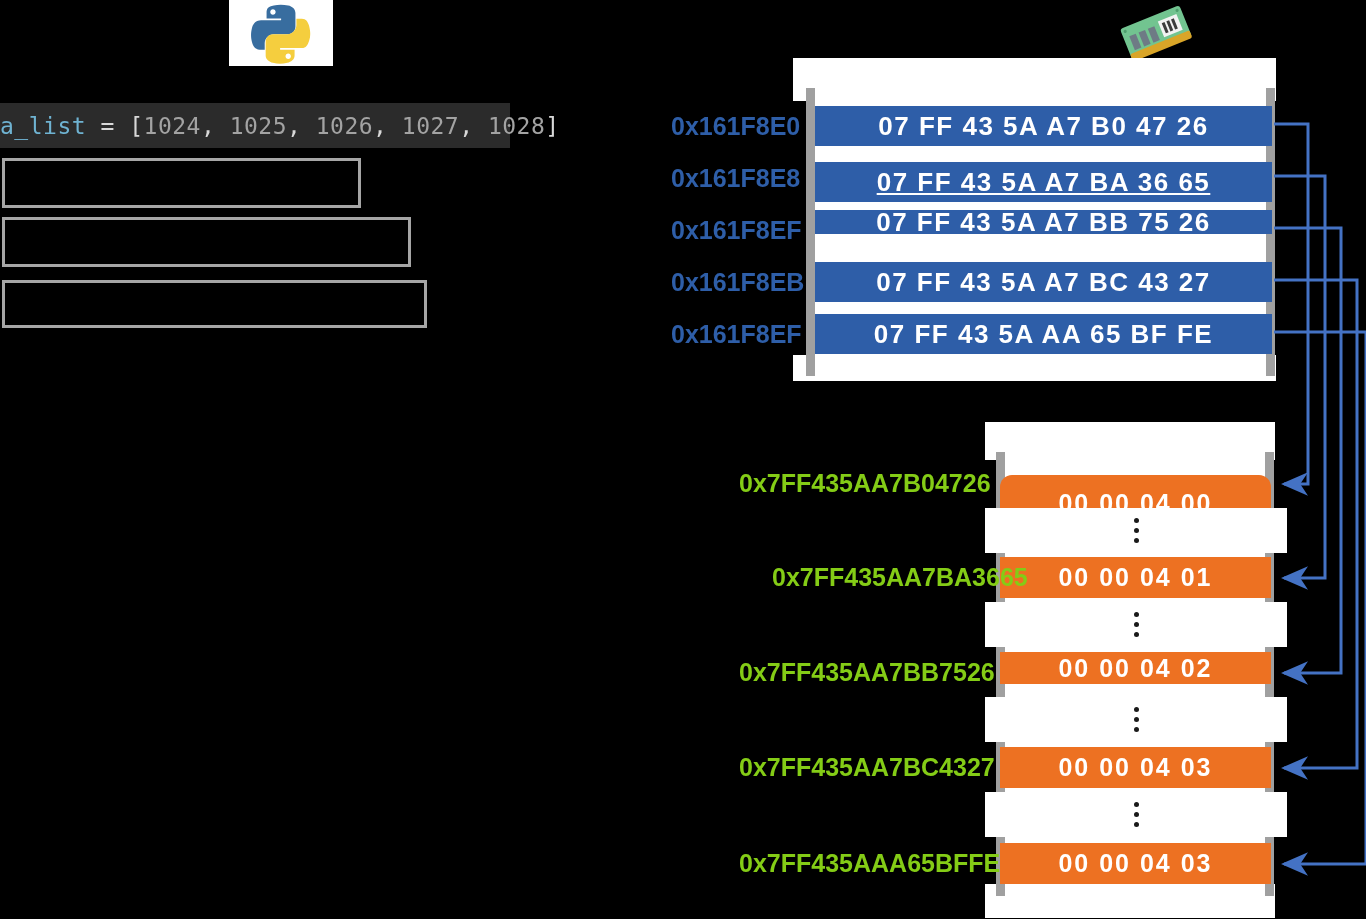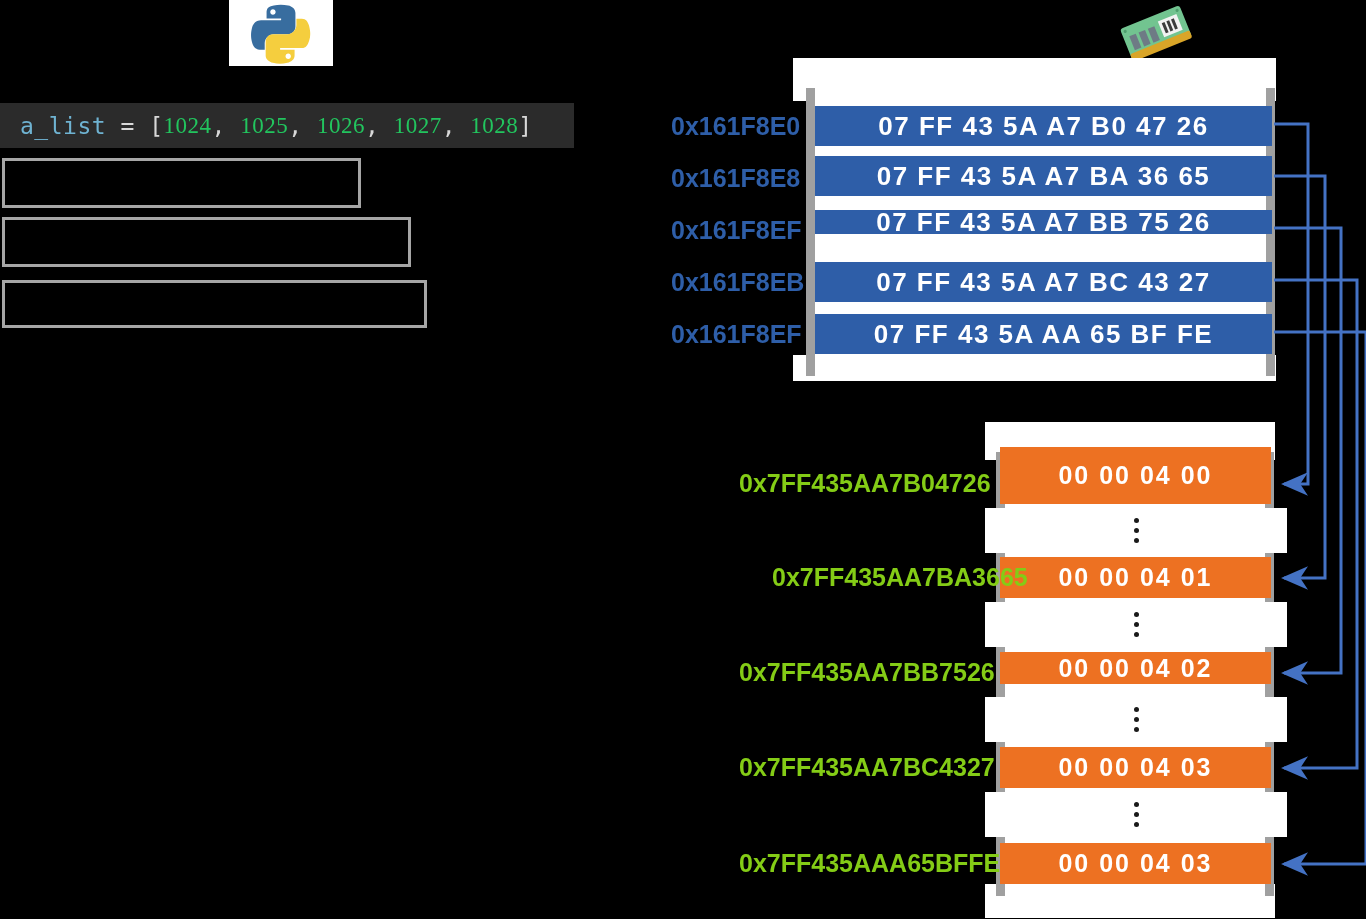--- a/index.html
+++ b/index.html
@@ -17,31 +17,31 @@
   }
   #python-logo-card svg{display:block;}
 
   
   #ram-icon{
     left:1108px;top:2px;width:96px;height:62px;
   }
 
   
   #code-block{
-    left:0px;top:103px;width:574px;height:45px;
+    left:0px;top:103px;width:510px;height:45px;
     background:#2b2b2b;
     display:flex;align-items:center;
     font-family:"DejaVu Sans Mono","Liberation Mono",monospace;
     font-size:23px;letter-spacing:0.5px;white-space:pre;
   }
   #code-block .pad{width:20px;display:inline-block;}
   .tok-var{color:#6fb3d2;}
   .tok-op{color:#d8d8d8;}
   .tok-brk{color:#d8d8d8;}
-  .tok-num{color:#22c55e;font-family:Liberation Serif, serif;}
+  .tok-num{color:#a3a3a3;}
   .tok-comma{color:#d8d8d8;}
 
   
   .empty-box{
     background:#000;border:3px solid #a6a6a6;box-sizing:border-box;
   }
   #empty-box-1{left:2px;top:158px;width:359px;height:50px;}
   #empty-box-2{left:2px;top:217px;width:409px;height:50px;}
   #empty-box-3{left:2px;top:280px;width:425px;height:48px;}
 
@@ -124,40 +124,40 @@
   <div class="cap" style="left:793px;top:58px;width:483px;height:43px;"></div>
 
   <div class="inner" style="left:811px;top:93px;width:464px;height:280px;"></div>
 
   <div class="cap" style="left:793px;top:355px;width:483px;height:26px;"></div>
 
   <div class="rail" style="left:806px;top:88px;height:288px;"></div>
   <div class="rail" style="left:1266px;top:88px;height:288px;"></div>
 
   <div class="mem-row blue" style="left:815px;top:106px;width:457px;height:40px;">07 FF 43 5A A7 B0 47 26</div>
-  <div class="mem-row blue" style="left:815px;top:156px;width:457px;height:40px;">07 FF 43 5A A7 BA 36 65</div>
+  <div class="mem-row blue" style="left:815px;top:162px;width:457px;height:40px;text-decoration:underline;">07 FF 43 5A A7 BA 36 65</div>
   <div class="mem-row blue" style="left:815px;top:210px;width:457px;height:24px;">07 FF 43 5A A7 BB 75 26</div>
   <div class="mem-row blue" style="left:815px;top:262px;width:457px;height:40px;">07 FF 43 5A A7 BC 43 27</div>
   <div class="mem-row blue" style="left:815px;top:314px;width:457px;height:40px;">07 FF 43 5A AA 65 BF FE</div>
 
   <div class="addr blue" style="left:671px;top:106px;height:40px;">0x161F8E0</div>
   <div class="addr blue" style="left:671px;top:158px;height:40px;">0x161F8E8</div>
   <div class="addr blue" style="left:671px;top:210px;height:40px;">0x161F8EF</div>
   <div class="addr blue" style="left:671px;top:262px;height:40px;">0x161F8EB</div>
   <div class="addr blue" style="left:671px;top:314px;height:40px;">0x161F8EF</div>
 </div>
 
 <div class="mem-card" id="value-card">
   <div class="cap" style="left:985px;top:422px;width:290px;height:38px;"></div>
   <div class="inner" style="left:1000px;top:450px;width:272px;height:448px;"></div>
   <div class="cap" style="left:985px;top:884px;width:290px;height:34px;"></div>
   <div class="rail" style="left:996px;top:452px;height:444px;"></div>
   <div class="rail" style="left:1265px;top:452px;height:444px;"></div>
 
-  <div class="mem-row orange" style="left:1000px;top:447px;width:271px;height:57px;">00 00 04 00</div>
+  <div class="mem-row orange" style="left:1000px;top:475px;width:271px;height:57px;border-radius:12px;">00 00 04 00</div>
   <div class="mem-row orange" style="left:1000px;top:557px;width:271px;height:41px;">00 00 04 01</div>
   <div class="mem-row orange" style="left:1000px;top:652px;width:271px;height:32px;">00 00 04 02</div>
   <div class="mem-row orange" style="left:1000px;top:747px;width:271px;height:41px;">00 00 04 03</div>
   <div class="mem-row orange" style="left:1000px;top:843px;width:271px;height:41px;">00 00 04 03</div>
 
   <div class="gap-row" style="left:985px;top:508px;width:302px;height:45px;">
     <span class="dots">
         <i></i>
         <i></i>
         <i></i>

